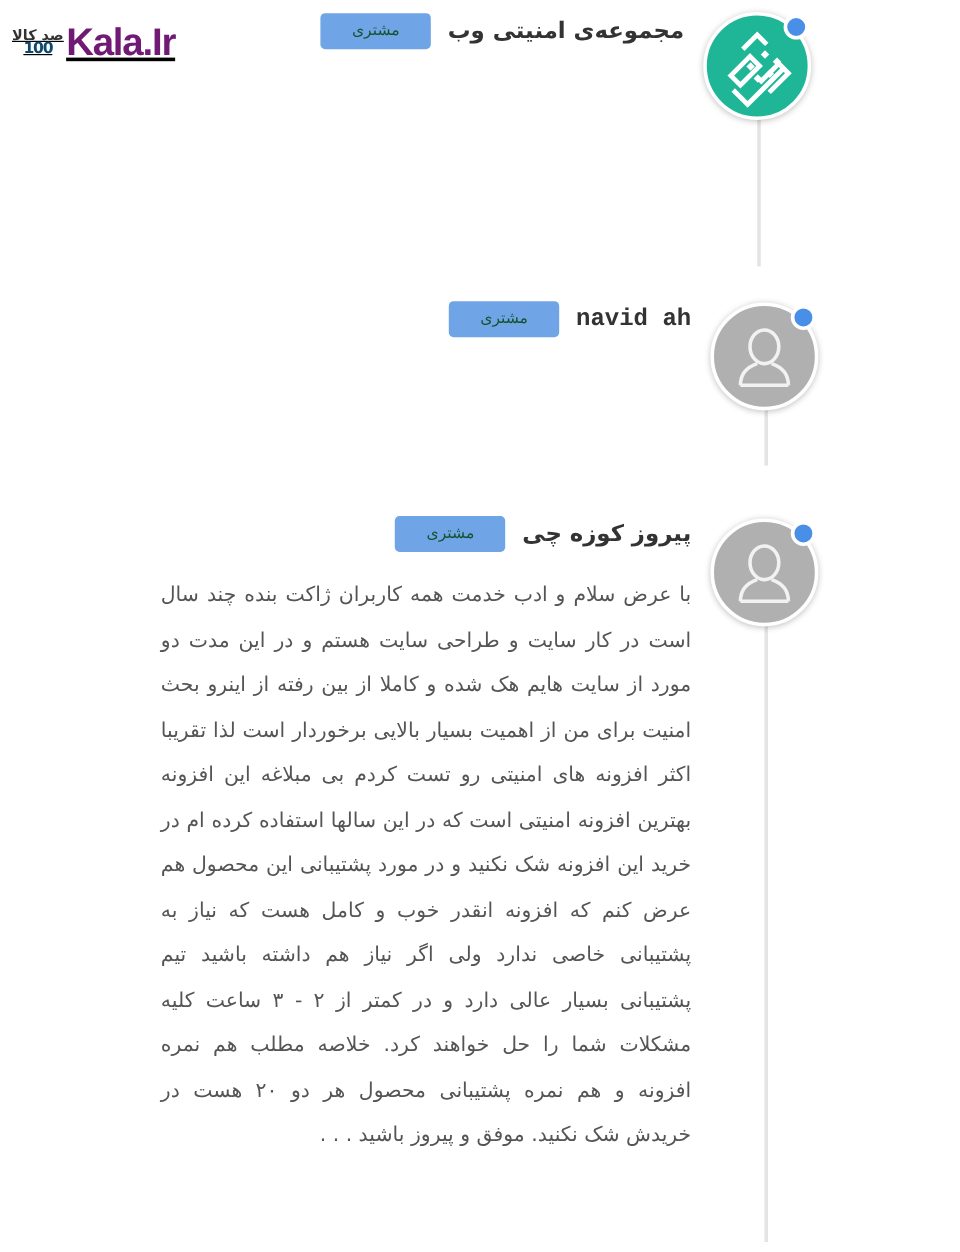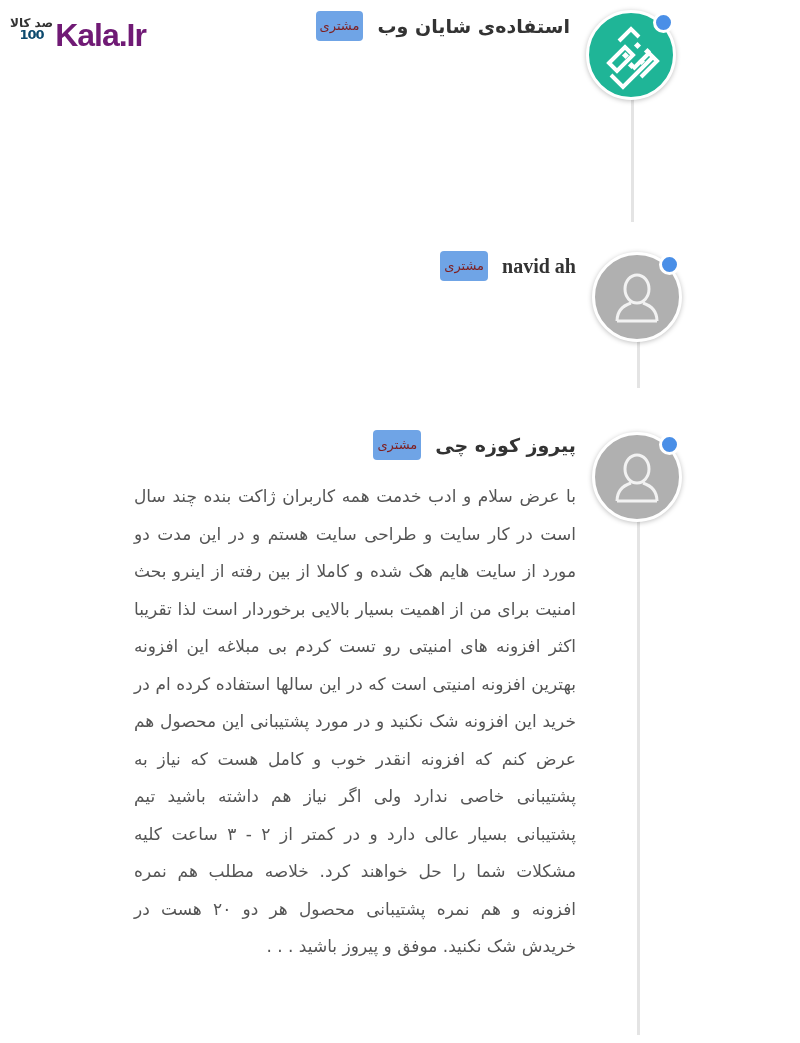--- a/index.html
+++ b/index.html
@@ -4,21 +4,21 @@
 <style>
   html, body { margin: 0; padding: 0; }
   body {
     width: 800px; height: 1043px; overflow: hidden;
     background: #ffffff;
     font-family: "DejaVu Sans", sans-serif;
     position: relative;
   }
   .watermark {
     position: absolute; left: 10px; top: 18px;
-    display: flex; align-items: flex-start;
+    display: flex; align-items: center; text-decoration: underline;
   }
   .wm-small {
     display: flex; flex-direction: column; align-items: center;
     font-family: "DejaVu Sans", sans-serif; font-size: 11px; line-height: 11px;
     color: #333; font-weight: bold; margin-right: 2px;
   }
   .wm-small .persian { font-size: 12px; color: #333; }
   .wm-small .num { font-size: 13px; color: #0c4a6e; letter-spacing: -1px; }
   .wm-brand {
     font-family: "Liberation Sans", sans-serif; font-weight: bold;
@@ -40,24 +40,24 @@
     width: 15px; height: 15px; border-radius: 50%;
     background: #4a8fe7; border: 3px solid #fff;
   }
   .vline { position: absolute; width: 3px; background: #e4e4e4; }
 
   .header-row {
     position: absolute; direction: rtl;
     display: flex; align-items: center; gap: 14px;
   }
   .author { font-size: 19px; color: #333; font-weight: bold; white-space: nowrap; }
-  .author.latin { font-family: Liberation Serif, serif; font-size: 20px; }
+  .author.latin { font-family: Liberation Mono, monospace; font-size: 20px; }
   .badge {
-    background: #6fa4e6; color: #7f1d1d; font-size: 13px;
-    padding: 6px 4px; border-radius: 4px; line-height: 18px;
+    background: #6fa4e6; color: #14532d; font-size: 13px;
+    padding: 6px 26px; border-radius: 4px; line-height: 18px;
   }
   .body-text {
     position: absolute; direction: rtl; text-align: justify;
     color: #555; font-size: 17px; line-height: 37.5px;
   }
 </style>
 </head>
 <body>
 
 <div class="watermark">
@@ -84,21 +84,21 @@
           <rect x="46" y="30" width="5" height="5" transform="rotate(45 48.5 32.5)"></rect>
           <rect x="50" y="46" width="5" height="5" transform="rotate(45 52.5 48.5)"></rect>
           <rect x="40" y="50" width="5" height="5" transform="rotate(45 42.5 52.5)"></rect>
           <rect x="56" y="36" width="5" height="5" transform="rotate(45 58.5 38.5)"></rect>
         </g>
       </svg>
     </div>
     <span class="dot"></span>
   </div>
   <div class="header-row" style="right:230px; top:11px;">
-    <span class="author">استفاده‌ی شایان وب</span>
+    <span class="author">مجموعه‌ی امنیتی وب</span>
     <span class="badge">مشتری</span>
   </div>
 </div>
 
 <div class="comment" style="top:230px; height:170px;">
   <div class="vline" style="left:637px; top:110px; height:48px;"></div>
   <div class="avatar-wrap" style="left:592px; top:22px;">
     <div class="avatar grey">
       <svg width="84" height="84" viewBox="0 0 84 84">
         <g fill="none" stroke="#f2f2f2" stroke-width="3">

